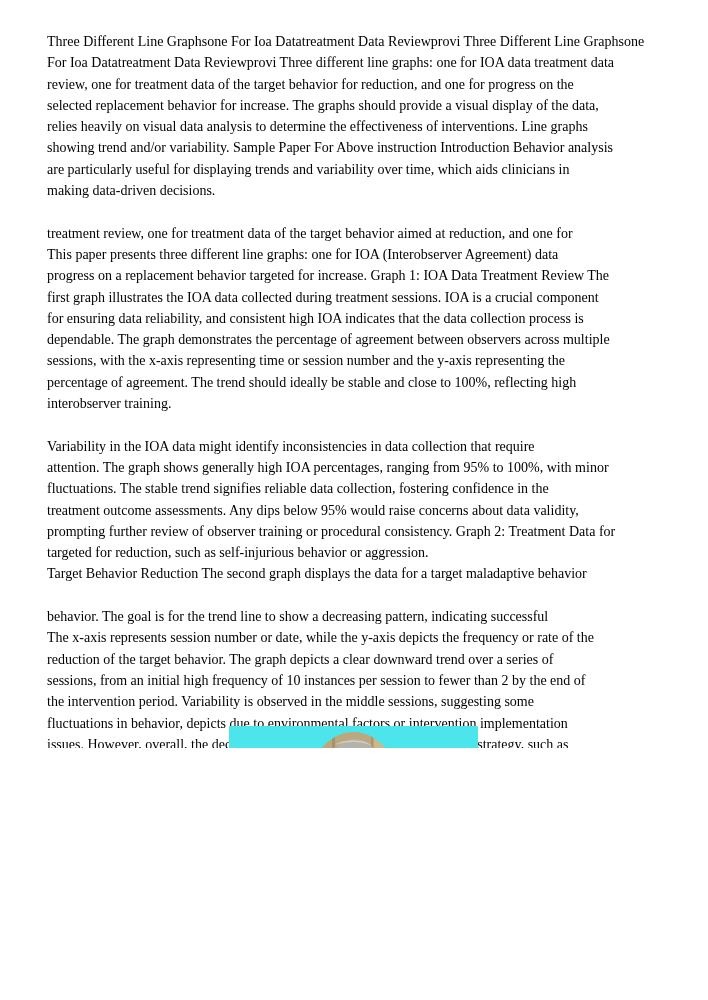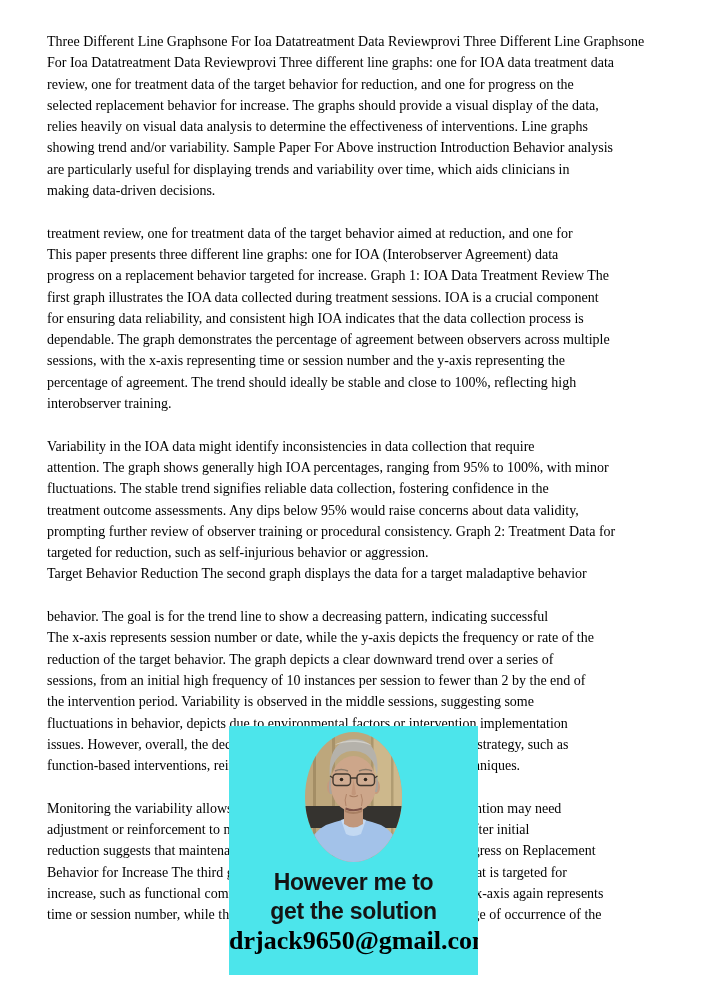--- a/index.html
+++ b/index.html
@@ -3,21 +3,21 @@
 <meta charset="utf-8">
 <style>
   html, body {
     margin: 0;
     padding: 0;
     background: #ffffff;
   }
   .page {
     position: relative;
     width: 708px;
-    height: 1000px;
+    height: 748px;
     background: #ffffff;
     overflow: hidden;
     font-family: "Liberation Serif", serif;
   }
   .doc {
     position: absolute;
     left: 47px;
     top: 31px;
     width: 625px;
     font-size: 14px;

